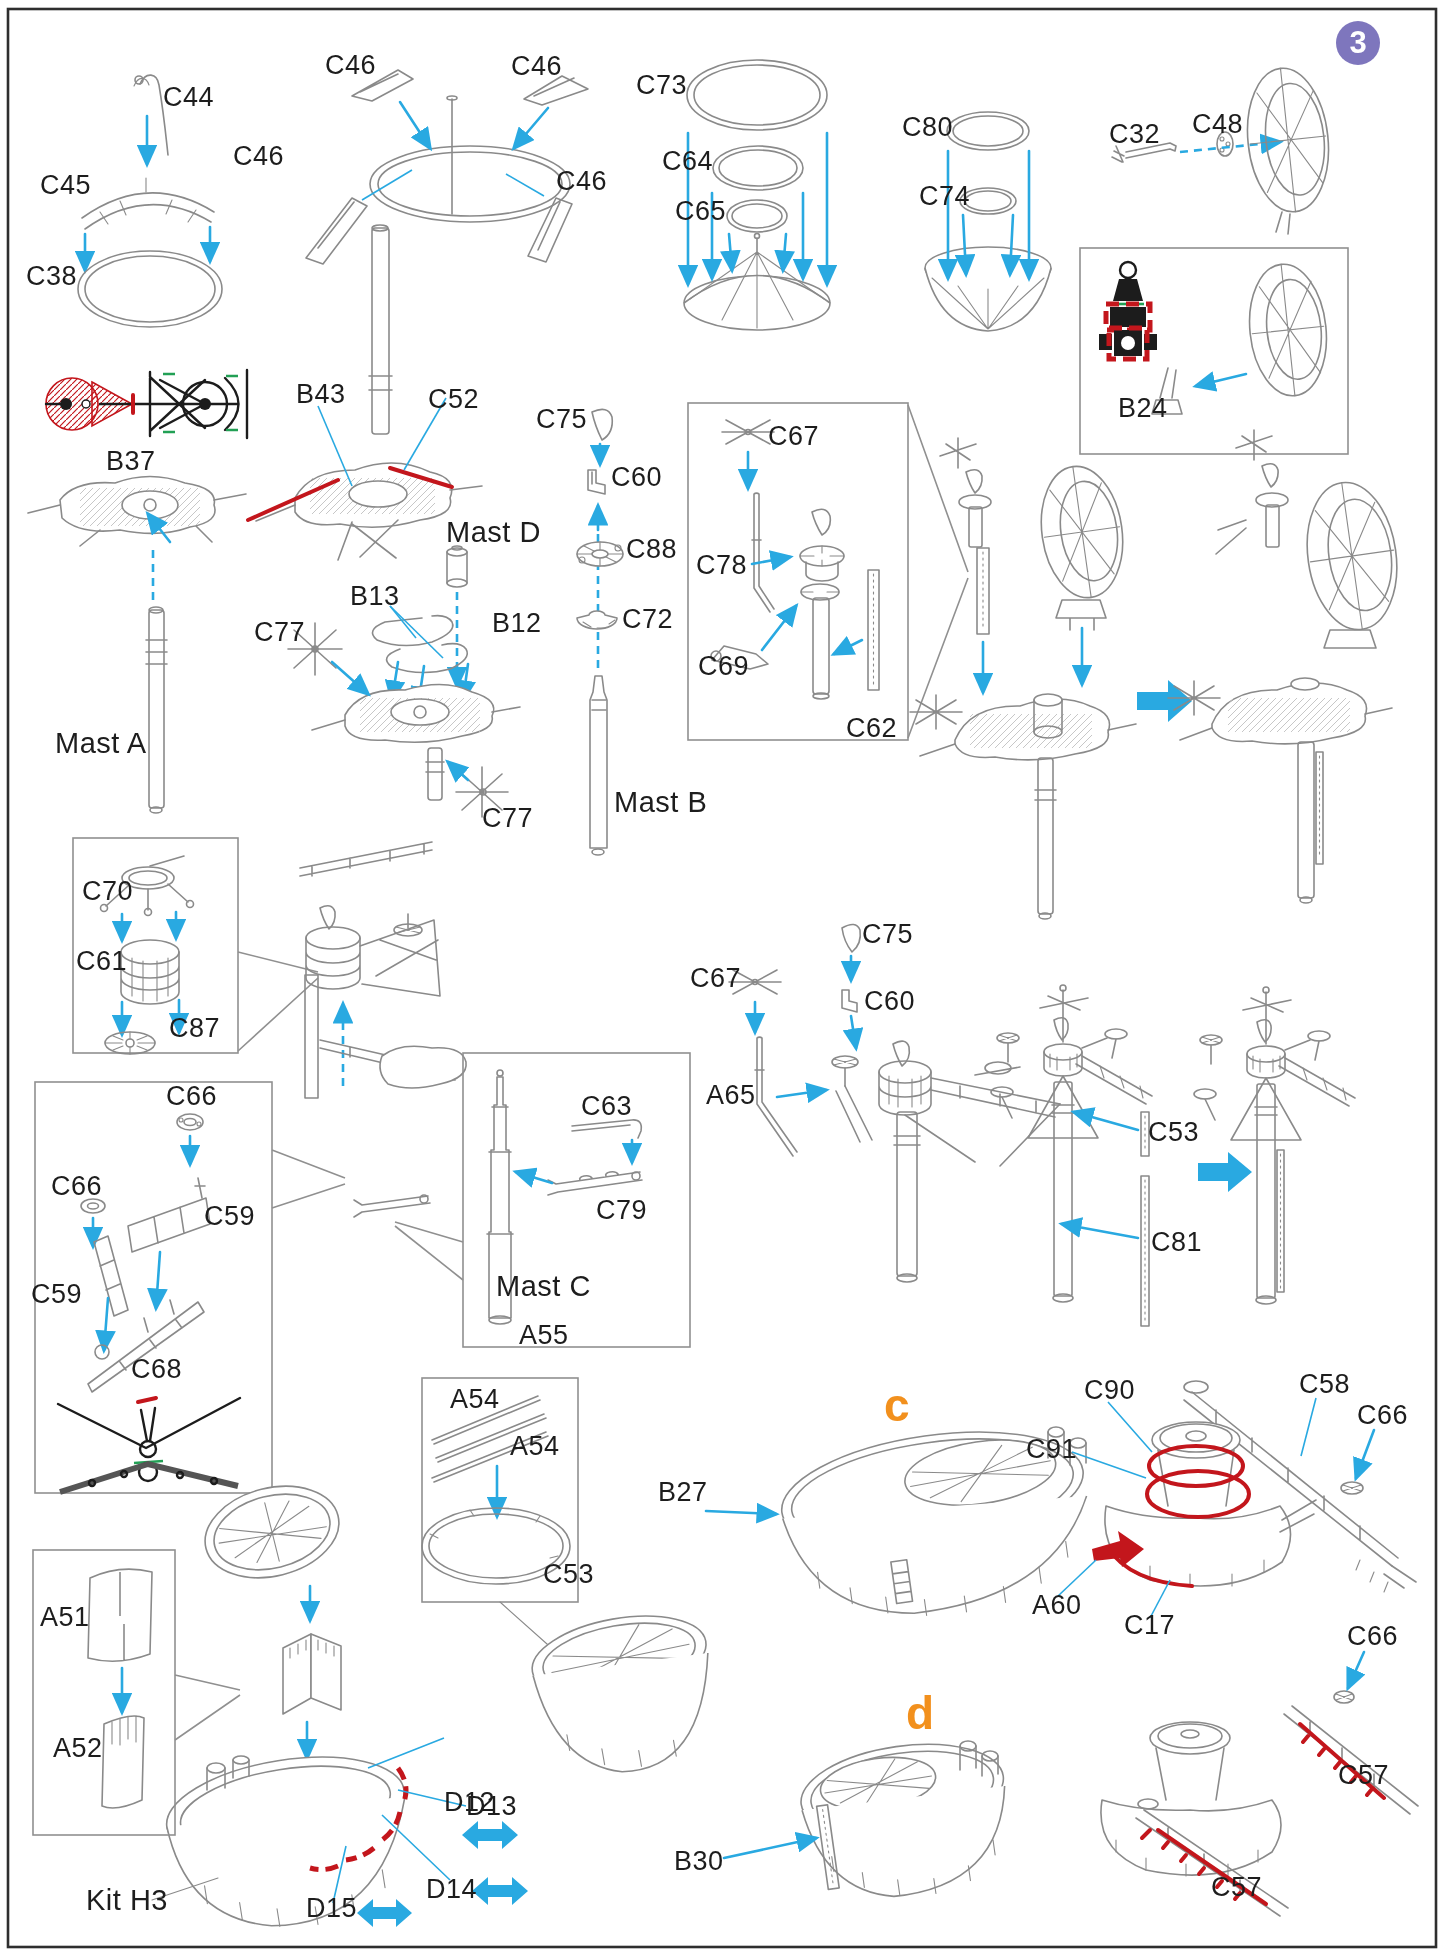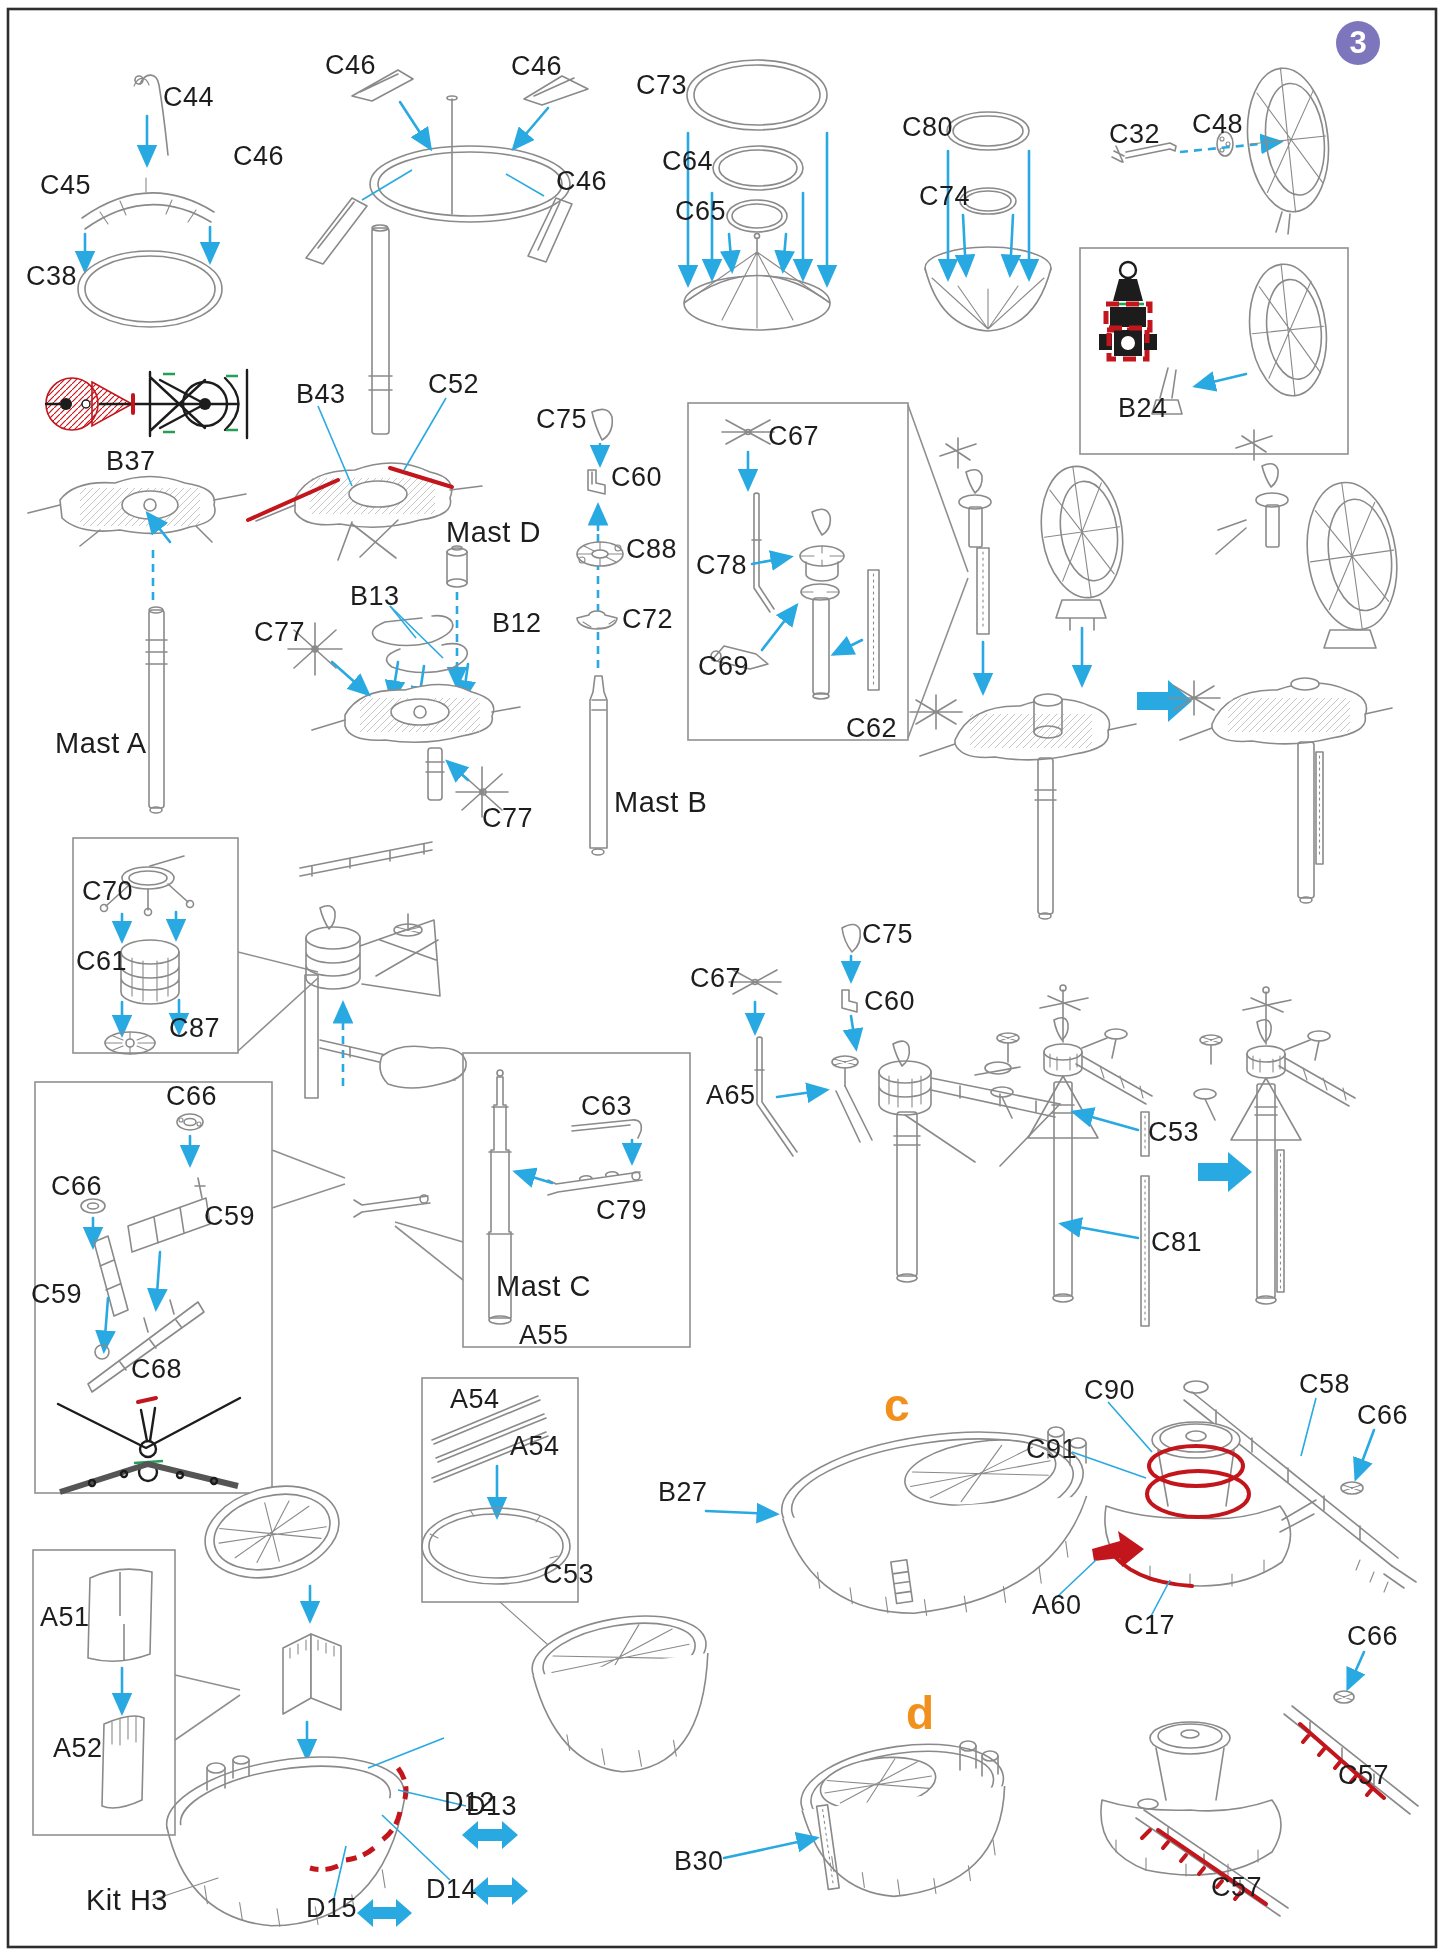--- a/index.html
+++ b/index.html
@@ -606,21 +606,21 @@
 <div class="lbl" style="left:662px;top:146px">C64</div>
 <div class="lbl" style="left:675px;top:196px">C65</div>
 <div class="lbl" style="left:902px;top:112px">C80</div>
 <div class="lbl" style="left:919px;top:181px">C74</div>
 <div class="lbl" style="left:1109px;top:119px">C32</div>
 <div class="lbl" style="left:1192px;top:109px">C48</div>
 <div class="lbl" style="left:1118px;top:393px">B24</div>
 <div class="lbl" style="left:106px;top:446px">B37</div>
 <div class="lbl mast" style="left:55px;top:727px">Mast A</div>
 <div class="lbl" style="left:296px;top:379px">B43</div>
-<div class="lbl" style="left:428px;top:369px">C52</div>
+<div class="lbl" style="left:428px;top:384px">C52</div>
 <div class="lbl mast" style="left:446px;top:516px">Mast D</div>
 <div class="lbl" style="left:350px;top:581px">B13</div>
 <div class="lbl" style="left:492px;top:608px">B12</div>
 <div class="lbl" style="left:254px;top:617px">C77</div>
 <div class="lbl" style="left:482px;top:803px">C77</div>
 <div class="lbl" style="left:536px;top:404px">C75</div>
 <div class="lbl" style="left:611px;top:462px">C60</div>
 <div class="lbl" style="left:626px;top:534px">C88</div>
 <div class="lbl" style="left:622px;top:604px">C72</div>
 <div class="lbl mast" style="left:614px;top:786px">Mast B</div>

